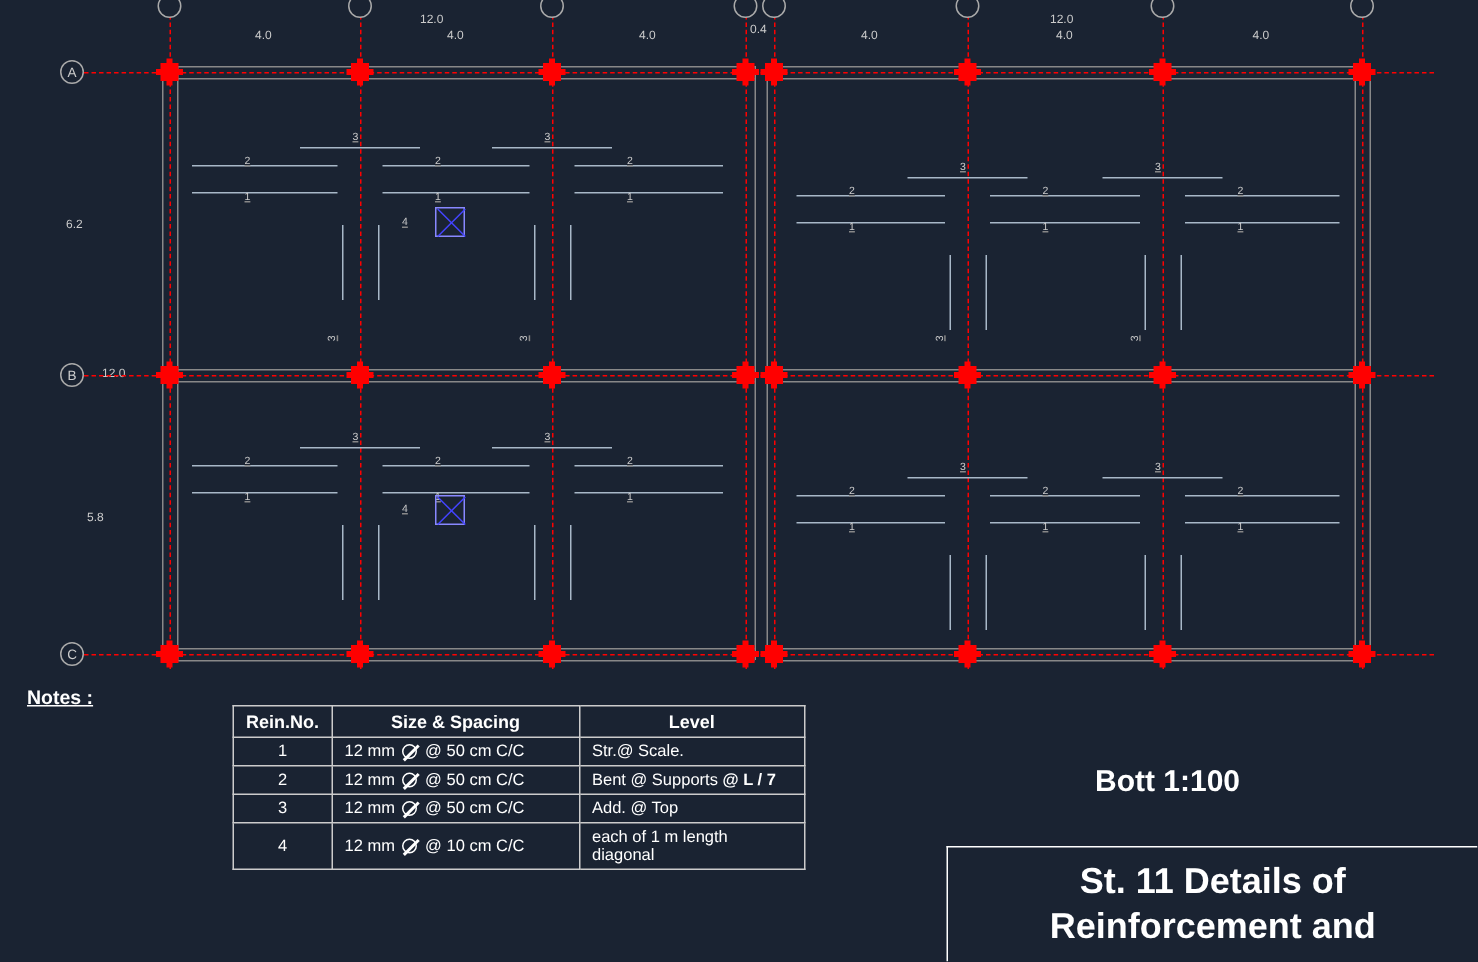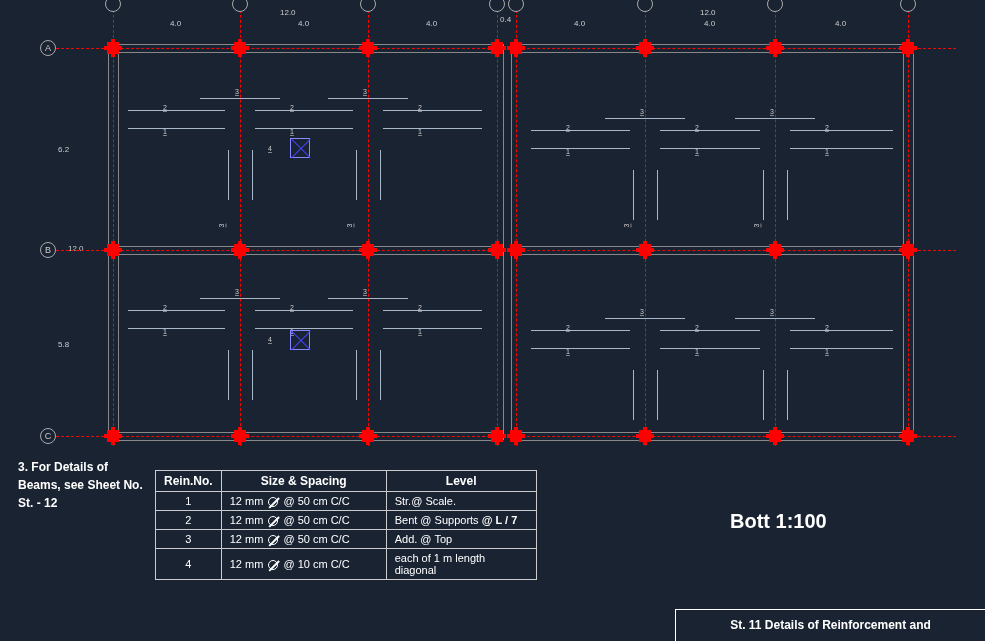--- a/index.html
+++ b/index.html
@@ -145,40 +145,40 @@
     left: 730px;
     top: 510px;
     font-size: 20px;
     font-weight: bold;
     color: #fff;
   }
   .title-block {
     position: absolute;
     right: 0;
     bottom: 0;
-    width: 310px;
+    width: 354px;
     border-top: 1.5px solid #fff;
     border-left: 1.5px solid #fff;
     padding: 8px 12px;
-    font-size: 12px;
+    font-size: 24px;
     font-weight: bold;
     text-align: center;
     line-height: 1.25;
   }
   .top-dim { position: absolute; top: 0; font-size: 8px; color: #ccc; }
   .span-dim { position: absolute; font-size: 8px; color: #ccc; top: 19px; }
 </style>
 </head>
 <body>
 
 <div class="grid-marker" style="left:40px;top:40px">A</div>
 <div class="grid-marker" style="left:40px;top:242px">B</div>
 <div class="grid-marker" style="left:40px;top:428px">C</div>
 
-<div class="dim-text" style="left:58px;top:145px">6.2</div>
+<div class="dim-text" style="left:44px;top:145px">6.2</div>
 <div class="dim-text" style="left:58px;top:340px">5.8</div>
 <div class="dim-text" style="left:68px;top:244px">12.0</div>
 
 <div class="top-dim" style="left:280px;top:8px">12.0</div>
 <div class="top-dim" style="left:700px;top:8px">12.0</div>
 <div class="top-dim" style="left:500px;top:15px">0.4</div>
 
 <div class="span-dim" style="left:170px">4.0</div>
 <div class="span-dim" style="left:298px">4.0</div>
 <div class="span-dim" style="left:426px">4.0</div>
@@ -305,21 +305,21 @@
     <div class="rebar-label" style="left: 625px; top: 222px; transform: rotate(-90deg);">3</div>
     <div class="rebar-label" style="left: 755px; top: 222px; transform: rotate(-90deg);">3</div>
   </div>
 
 <div class="core-cross" style="left:290px;top:138px"></div>
 <div class="rebar-label" style="left:268px;top:145px">4</div>
 <div class="core-cross" style="left:290px;top:330px"></div>
 <div class="rebar-label" style="left:268px;top:336px">4</div>
 
 <div class="notes-block">
-  <div style="margin-top:3px">3. For Details of Beams, see Sheet No. St. - 12</div>
+  <div class="notes-title">Notes :</div>
 </div>
 
 <table class="table">
   <thead>
     <tr>
       <th>Rein.No.</th>
       <th style="width:165px">Size &amp; Spacing</th>
       <th style="width:150px">Level</th>
     </tr>
   </thead>

